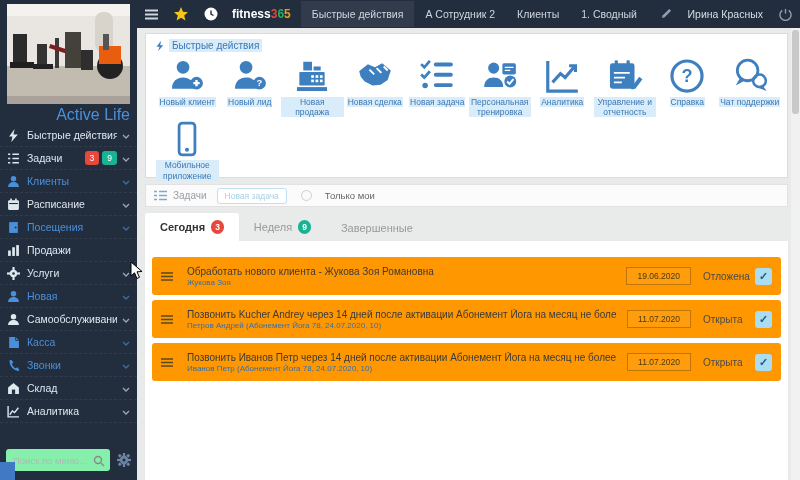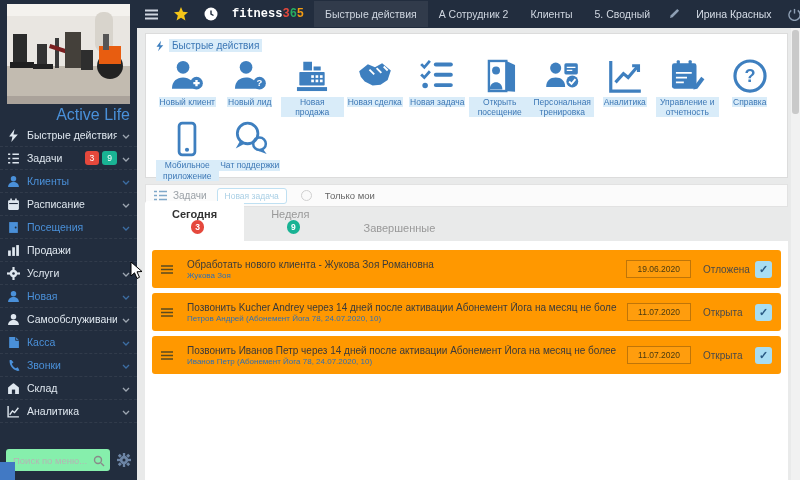--- a/index.html
+++ b/index.html
@@ -30,21 +30,21 @@
         font-size:9.5px; padding:0 20px 0 7px; color:#555; font-family:"Liberation Sans",sans-serif; }
   .search-wrap input::placeholder { color:#b5b5b5; }
   .search-ic { position:absolute; right:5px; top:4px; }
   .footer-gear { margin-left:7px; display:inline-flex; cursor:pointer; }
   .corner-accent { position:absolute; left:0; bottom:0; width:15px; height:18px; background:#4179c4; z-index:7; }
 
   
   .topbar { position:absolute; left:137px; top:0; width:663px; height:28px; background:#222d3e;
         display:flex; align-items:center; color:#cfd6e0; font-size:10.5px; z-index:4; }
   .tb-ic { display:inline-flex; margin:0 8px; cursor:pointer; }
-  .tb-logo { font-size:12px; font-weight:bold; color:#fff; margin:0 10px 0 6px; white-space:nowrap;font-family:Liberation Mono, monospace; }
+  .tb-logo { font-size:12px; font-weight:bold; color:#fff; margin:0 10px 0 6px; white-space:nowrap; }
   .tb-logo .d1 { color:#e5483c; } .tb-logo .d2 { color:#27ae60; } .tb-logo .d3 { color:#f39c12; }
   .tb-tab { padding:7px 11px; cursor:pointer; white-space:nowrap; }
   .tb-tab.active { background:rgba(255,255,255,0.07); }
   .tb-right { margin-left:auto; display:flex; align-items:flex-start; }
   .tb-user { margin:0 8px; color:#d7dee8; font-size:10.5px; white-space:nowrap; cursor:pointer; }
 
   
   .main { position:absolute; left:137px; top:28px; width:663px; height:452px; }
   .scrollbar { position:absolute; right:0; top:0; width:9px; height:452px; background:#f1f1f1; }
   .scrollbar .thumb { position:absolute; top:2px; left:1px; width:7px; height:84px; background:#c9c9c9; border-radius:3px; }
@@ -65,29 +65,29 @@
         border:1px solid #e2e2e2; display:flex; align-items:center; padding:0 8px; }
   .tasks-bar .tb-list-ic { display:inline-flex; margin-right:6px; color:#7fa8c9; }
   .tasks-title { font-size:10px; color:#9aa0a6; margin-right:10px; }
   .new-task-btn { border:1px solid #bfe0f2; color:#a9cfe5; background:#fff; border-radius:3px;
         font-size:8.5px; padding:2px 7px; cursor:pointer; font-family:"Liberation Sans",sans-serif; }
   .only-mine { display:flex; align-items:center; margin-left:14px; cursor:pointer; }
   .only-mine .om-box { width:11px; height:11px; border:1px solid #d0d0d0; border-radius:6px; background:#fafafa; margin-right:5px; }
   .only-mine .om-label { font-size:9.5px; color:#666;margin-left:8px; }
 
   .task-tabs { position:absolute; left:8px; top:185px; display:flex; align-items:flex-end; height:28px; }
-  .ttab { display:flex; align-items:center; padding:7px 27px; font-size:11px; color:#999; cursor:pointer;flex-direction:column; }
+  .ttab { display:flex; align-items:center; padding:7px 15px; font-size:11px; color:#999; cursor:pointer; }
   .ttab.active { background:#fff; border-radius:3px 3px 0 0; color:#333; font-weight:bold; }
   .ttab .tbadge { margin-left:6px; min-width:10px; text-align:center; border-radius:8px; color:#fff; font-size:8.5px; font-weight:bold; padding:2px 4px; }
   .ttab .tbadge.red { background:#e5483c; } .ttab .tbadge.green { background:#19b394; }
 
   .tasks-panel { position:absolute; left:8px; top:213px; width:643px; height:253px; background:#fff; }
   .task-row { display:flex; align-items:center; background:#ff9800; border-radius:3px; height:38px;
         margin:0 7px 5px; padding:0 9px; cursor:pointer; }
-  .task-row:first-child { margin-top:9px; }
+  .task-row:first-child { margin-top:16px; }
   .drag { color:#5a4a20; display:inline-flex; margin-right:14px; cursor:grab; flex:none; }
   .t-text { flex:1; min-width:0; overflow:hidden; }
   .t-title { font-size:10px; color:#3a3a3a; white-space:nowrap; overflow:hidden; }
   .t-link { font-size:8px; color:#2e6fb5; text-decoration:none; display:block; margin-top:1px; white-space:nowrap; overflow:hidden; }
   .t-date { flex:none; border:1px solid rgba(0,0,0,0.25); border-radius:0; font-size:8.5px; color:#4a3a10;
         padding:3px 10px; margin-left:10px; background:rgba(255,255,255,0.05); }
   .t-status { flex:none; width:52px; font-size:10px; color:#4a4a4a; margin-left:12px; }
   .t-check { flex:none; width:17px; height:17px; background:#a8ddf2; border-radius:3px; display:flex;
         align-items:center; justify-content:center; color:#2b5b84; font-size:11px; font-weight:bold; cursor:pointer; }
 
@@ -326,21 +326,21 @@
     <span class="tb-ic">
       <svg width="14" height="14" viewBox="0 0 14 14">
           <circle cx="7" cy="7" r="6.5" fill="#fff"></circle>
           <path d="M7 3.5 V7 L9.5 8.5" stroke="#222d3e" stroke-width="1.4" fill="none"></path>
         </svg>
     </span>
     <span class="tb-logo"><span>fitness</span><span class="d1">3</span><span class="d2">6</span><span class="d3">5</span></span>
     <span class="tb-tab active">Быстрые действия</span>
     <span class="tb-tab">А Сотрудник 2</span>
     <span class="tb-tab">Клиенты</span>
-    <span class="tb-tab">5. Сводный</span>
+    <span class="tb-tab">1. Сводный</span>
     <span class="tb-right">
       <span class="tb-ic">
         <svg width="11" height="11" viewBox="0 0 12 12" fill="#8fa0b5">
             <path d="M1 11 L2 8 L9 1 L11 3 L4 10 Z"></path>
           </svg>
       </span>
       <span class="tb-user">Ирина Красных</span>
       <span class="tb-ic">
         <svg width="13" height="13" viewBox="0 0 14 14" fill="none" stroke="#8fa0b5" stroke-width="1.5">
             <path d="M10.5 2.5a6 6 0 1 1-7 0"></path>
@@ -421,31 +421,20 @@
                 <rect x="20" y="20" width="24" height="5" rx="2.5"></rect>
                 <circle cx="9" cy="36" r="3.5"></circle>
                 <rect x="20" y="33" width="24" height="5" rx="2.5"></rect>
               </svg>
           </span>
           <span class="qa-label">Новая задача</span>
         </div>
         <div class="qa-item">
           <span class="qa-ic">
             <svg viewBox="0 0 48 48" fill="currentColor">
-                <rect x="10" y="5" width="22" height="38" fill="none" stroke="currentColor" stroke-width="3"></rect>
-                <circle cx="19" cy="17" r="5"></circle>
-                <path d="M11 41c0-6 4-9 8-9s8 3 8 9z"></path>
-                <path d="M32 5 L43 10 V44 L32 43z"></path>
-              </svg>
-          </span>
-          <span class="qa-label">Открыть посещение</span>
-        </div>
-        <div class="qa-item">
-          <span class="qa-ic">
-            <svg viewBox="0 0 48 48" fill="currentColor">
                 <circle cx="16" cy="14" r="7"></circle>
                 <path d="M4 38c0-8 5-12 12-12s12 4 12 12z"></path>
                 <rect x="27" y="8" width="17" height="14" rx="2"></rect>
                 <path d="M30 13h11M30 17h7" stroke="#fff" stroke-width="1.6"></path>
                 <circle cx="37" cy="31" r="7.5"></circle>
                 <path d="M33 31 l3 3 5-6" stroke="#fff" stroke-width="2.4" fill="none"></path>
               </svg>
           </span>
           <span class="qa-label">Персональная тренировка</span>
         </div>
@@ -476,36 +465,36 @@
             <svg viewBox="0 0 48 48">
                 <circle cx="24" cy="24" r="19" fill="none" stroke="currentColor" stroke-width="4"></circle>
                 <text x="24" y="32" font-size="23" font-weight="bold" fill="currentColor" text-anchor="middle" font-family="Liberation Sans, sans-serif">?</text>
               </svg>
           </span>
           <span class="qa-label">Справка</span>
         </div>
         <div class="qa-item">
           <span class="qa-ic">
             <svg viewBox="0 0 48 48">
-                <rect x="14" y="4" width="20" height="40" rx="4" fill="none" stroke="currentColor" stroke-width="3.5"></rect>
-                <circle cx="24" cy="37.5" r="2.6" fill="currentColor"></circle>
-              </svg>
-          </span>
-          <span class="qa-label">Мобильное приложение</span>
-        </div>
-        <div class="qa-item">
-          <span class="qa-ic">
-            <svg viewBox="0 0 48 48">
                 <circle cx="21" cy="17" r="13" fill="none" stroke="currentColor" stroke-width="3.5"></circle>
                 <path d="M11 27 L6 36 L17 30 Z" fill="currentColor"></path>
                 <circle cx="36" cy="30" r="8" fill="none" stroke="currentColor" stroke-width="3.2"></circle>
                 <path d="M40 36 L45 43 L35 39 Z" fill="currentColor"></path>
               </svg>
           </span>
           <span class="qa-label">Чат поддержки</span>
+        </div>
+        <div class="qa-item">
+          <span class="qa-ic">
+            <svg viewBox="0 0 48 48">
+                <rect x="14" y="4" width="20" height="40" rx="4" fill="none" stroke="currentColor" stroke-width="3.5"></rect>
+                <circle cx="24" cy="37.5" r="2.6" fill="currentColor"></circle>
+              </svg>
+          </span>
+          <span class="qa-label">Мобильное приложение</span>
         </div>
       </div>
     </section>
 
     <section class="tasks-bar">
       <span class="tb-list-ic">
         <svg width="13" height="11" viewBox="0 0 13 11" stroke="currentColor" stroke-width="1.5" fill="none">
             <path d="M0 1.5h3M0 5.5h3M0 9.5h3M5 1.5h8M5 5.5h8M5 9.5h8"></path>
           </svg>
       </span>

